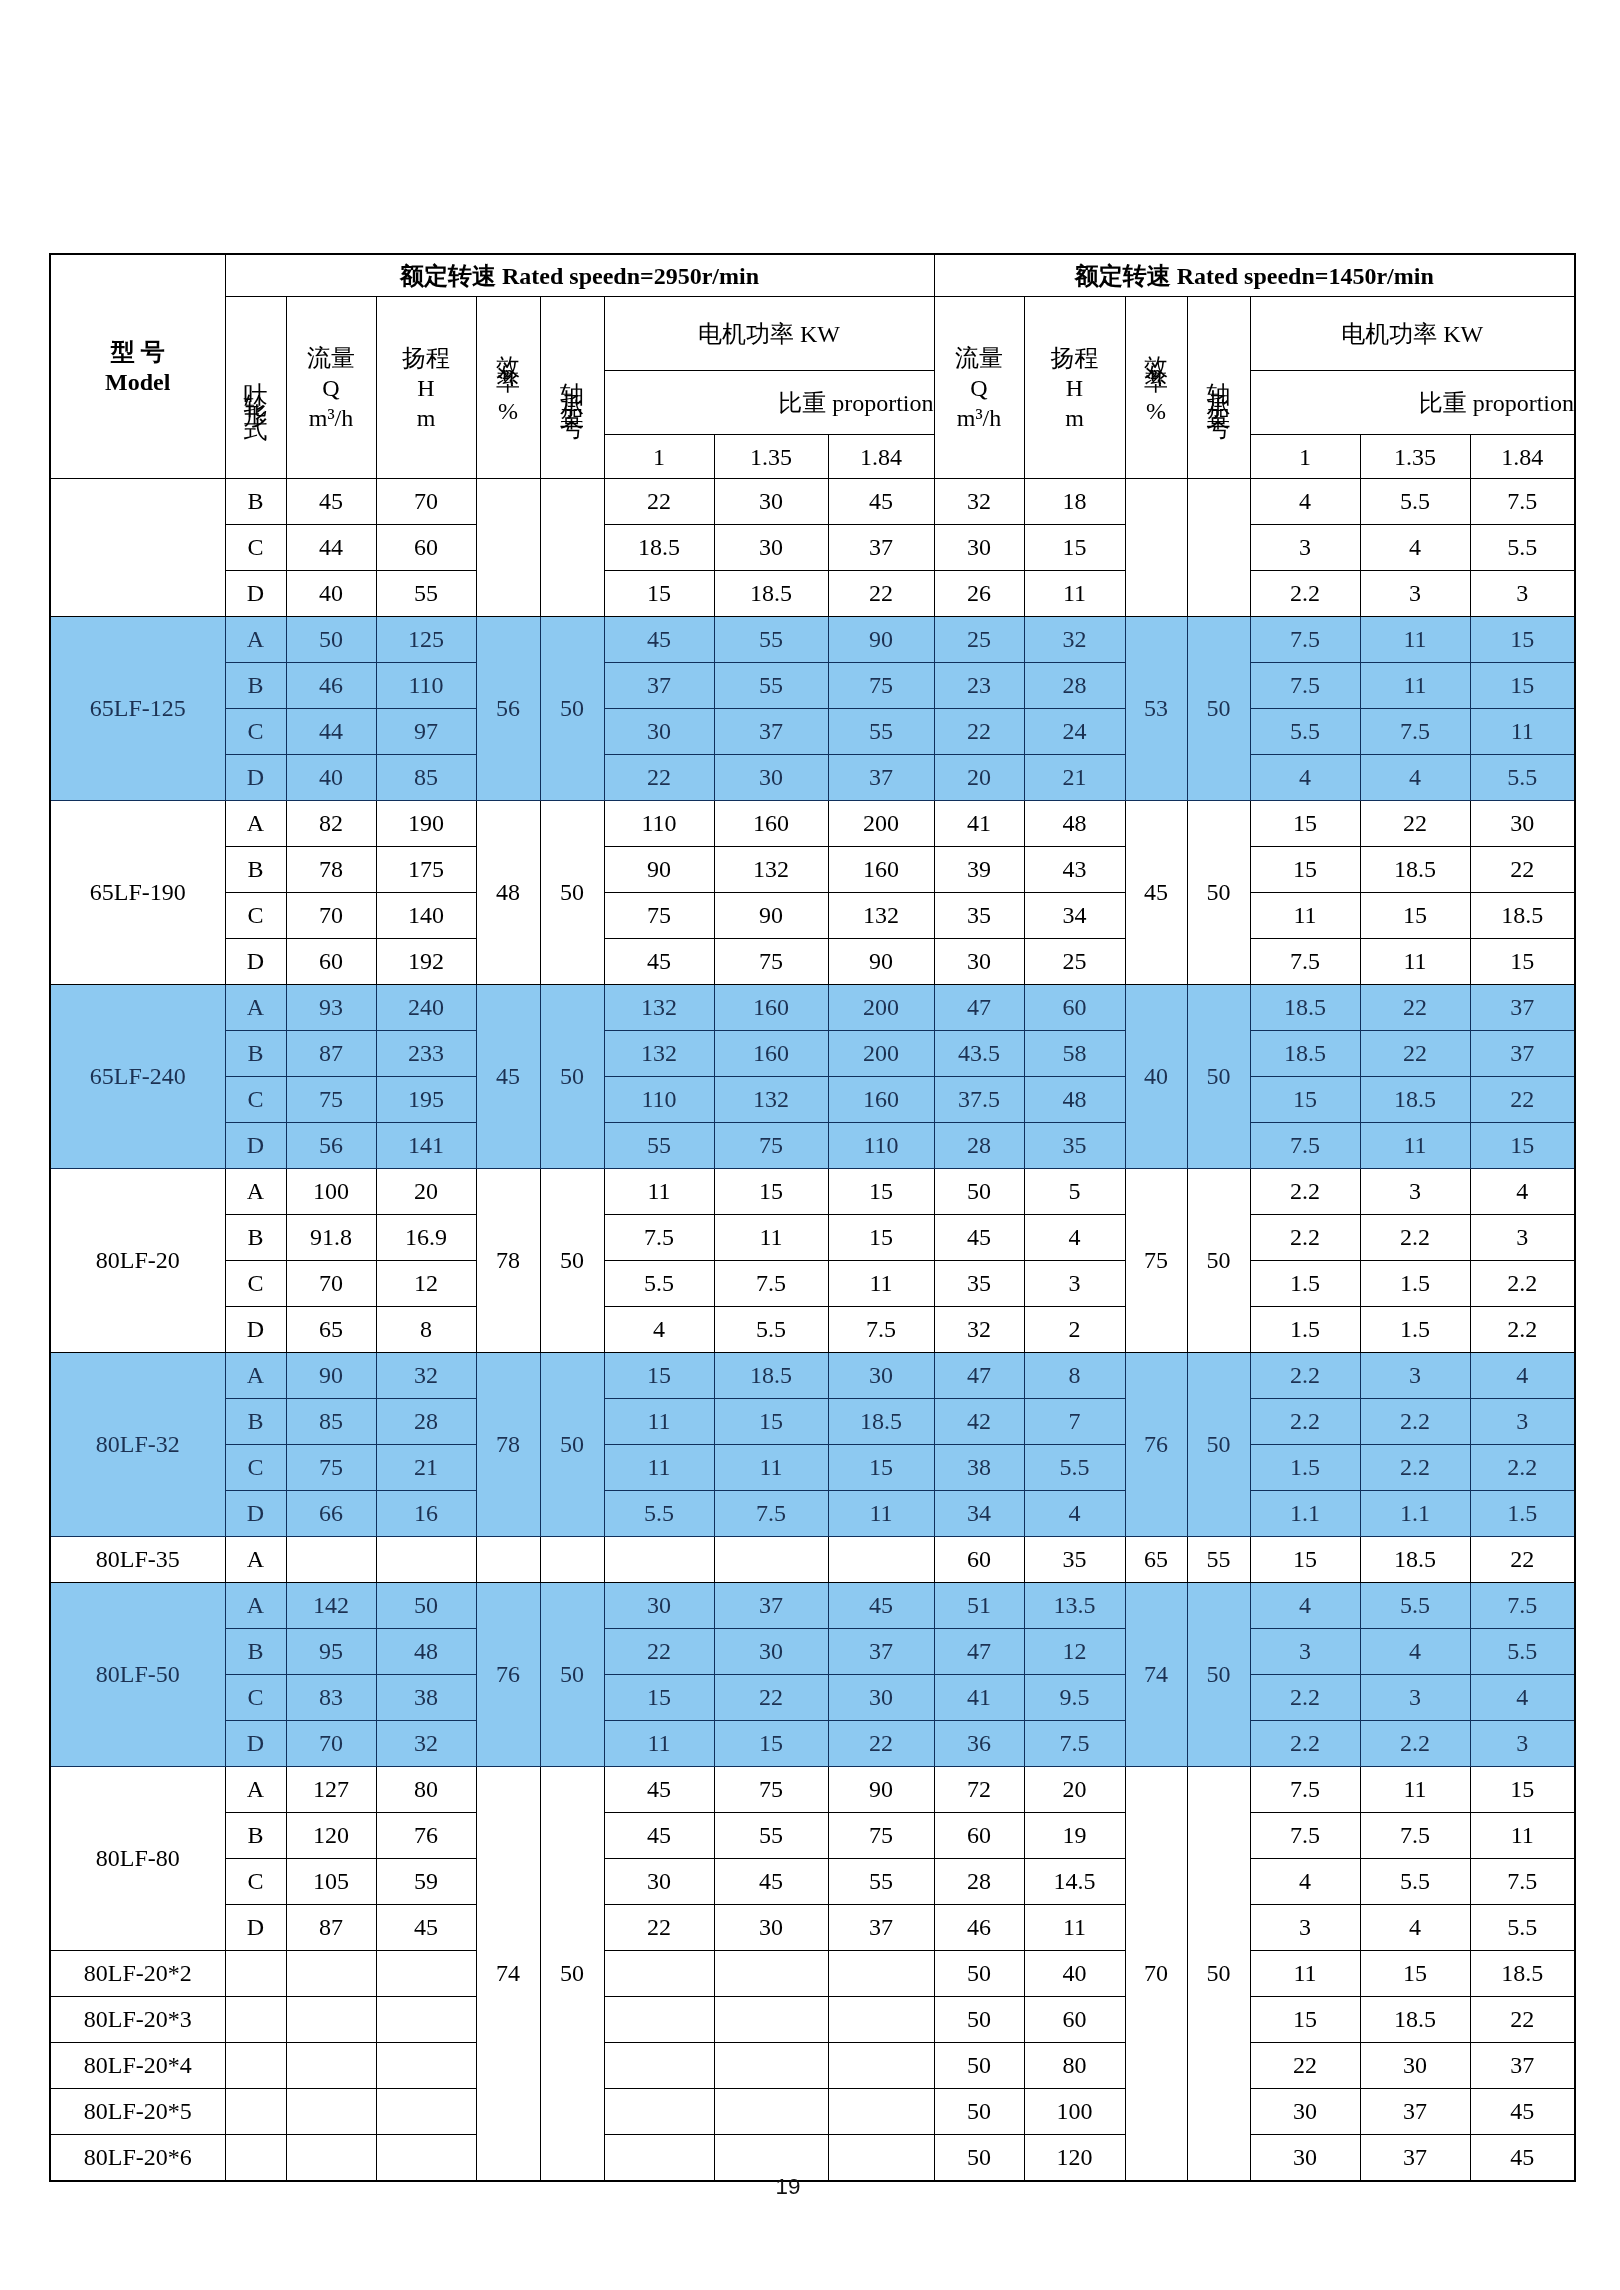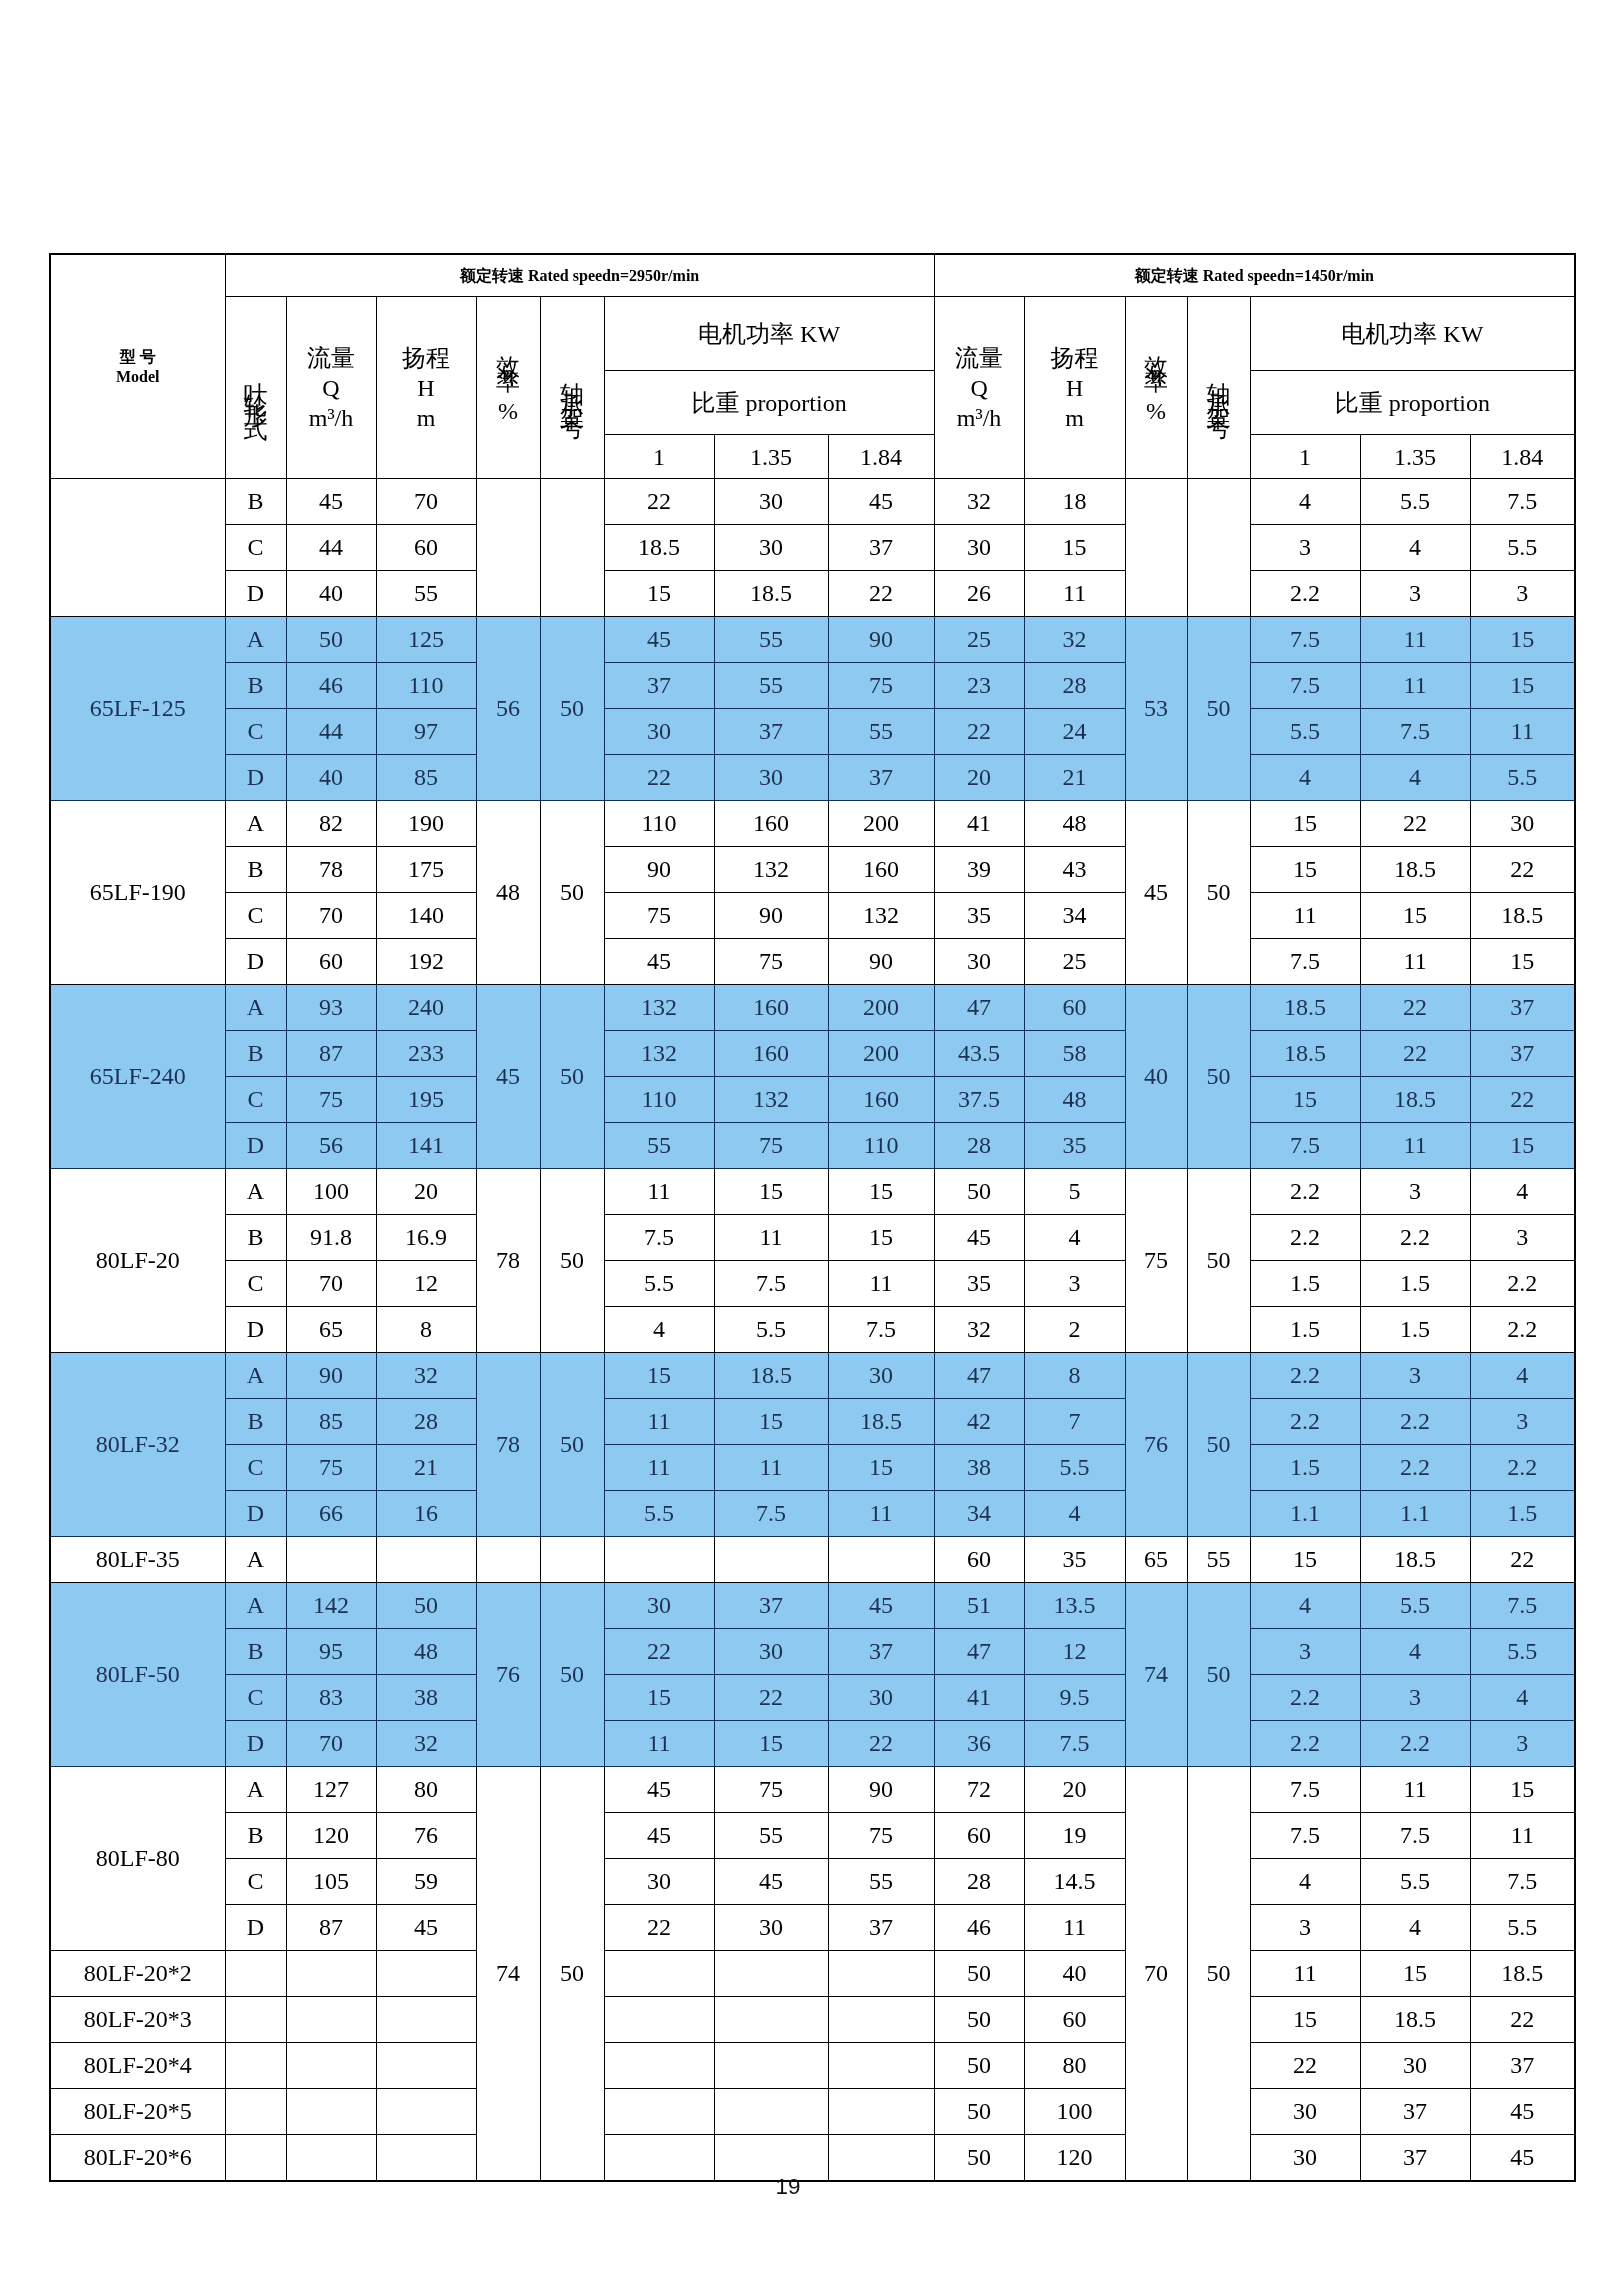--- a/index.html
+++ b/index.html
@@ -12,23 +12,23 @@
     border-collapse:collapse;table-layout:fixed;
     border:2.7px solid #000;
   }
   .spec th,.spec td{
     border:1.8px solid #000;
     text-align:center;vertical-align:middle;
     padding:0;font-size:24px;font-weight:normal;color:#000;
     overflow:hidden;
   }
   .spec thead th{line-height:1.25;}
-  .row-section th{height:41px;font-weight:bold;font-size:16px;}
+  .row-section th{height:41px;font-weight:bold;font-size:24px;}
   .row-power th{height:73px;}
-  .row-prop th{height:63px;}
+  .row-prop th{height:63px;text-align:right;}
   .row-ratio th{height:43px;}
   .spec tbody td{height:45px;}
   .multiline{white-space:pre-line;line-height:1.55;margin-left:46px;}
   .vert{
     writing-mode:vertical-lr;text-orientation:upright;
     display:inline-block;letter-spacing:11.6px;line-height:1;
     padding-top:3.6px;
   }
   tr.hl td{
     background:#8dc9f1;color:#1c3152;border-color:#10305c;

